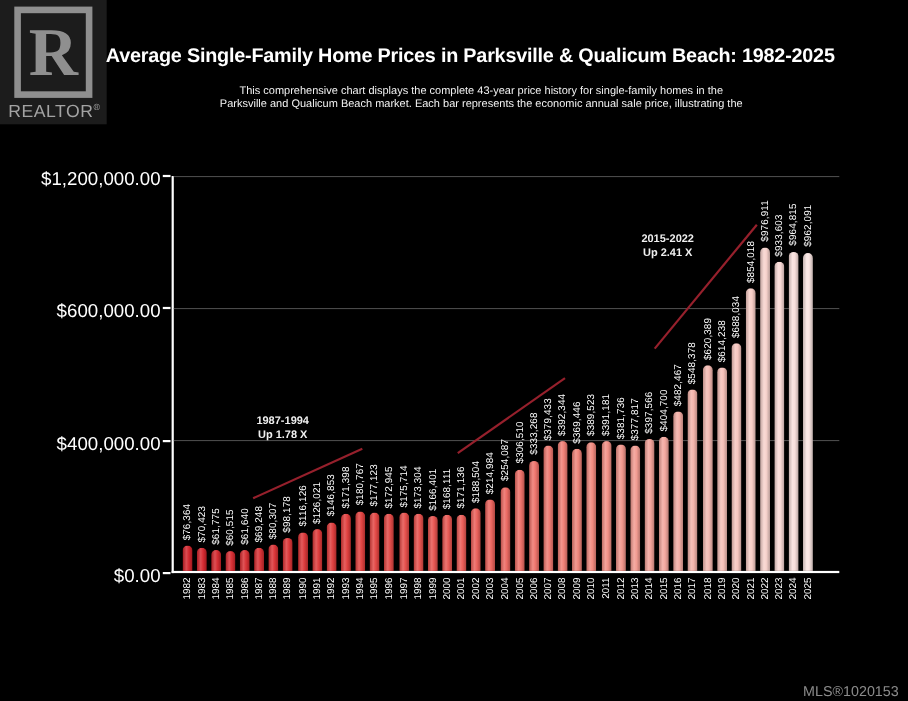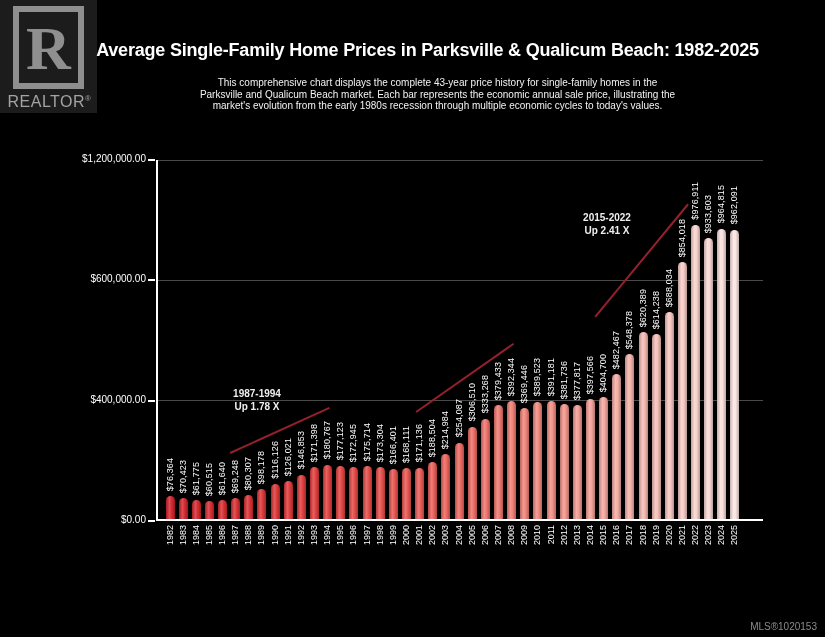--- a/index.html
+++ b/index.html
@@ -21,55 +21,54 @@
     font-size:18px; font-weight:800; letter-spacing:-0.2px; color:#fff; }
   .subtitle { position:absolute; left:60px; right:10px; top:77px; text-align:center;
     font-size:10px; line-height:11.5px; color:#f2f2f2; }
 
   
   .chart { position:absolute; inset:0; }
   .plot { position:absolute; left:156px; top:160px; width:607px; height:361px;
     border-left:2px solid #fff; border-bottom:2px solid #fff; }
   .gridline { position:absolute; left:0; width:100%; height:1px; background:#4a4a4a; }
   .ytick-label { position:absolute; left:0; width:146px; text-align:right;
-    font-size:10px; color:#fff; }
+    font-size:17px; color:#fff; }
   .ytick-mark { position:absolute; width:7px; height:2px; background:#fff; }
 
   .bar { position:absolute; bottom:0; width:9px; border-radius:4.5px 4.5px 0 0;
     background-image:linear-gradient(90deg, rgba(0,0,0,.22) 0%, rgba(255,255,255,.20) 38%,
       rgba(255,255,255,.05) 62%, rgba(0,0,0,.25) 100%); }
 
   .vtext { position:absolute; writing-mode:vertical-rl; transform:rotate(180deg);
     white-space:nowrap; color:#fff; }
   .bar-label { font-size:9px; letter-spacing:0.1px; }
   .year-label { font-size:9px; }
 
   .trend-line { position:absolute; height:1.5px; transform-origin:0 50%; }
   .annotation { position:absolute; width:110px; margin-left:-55px; text-align:center;
     font-size:10px; font-weight:600; line-height:13px; color:#efefef; }
 
-  .mls { position:absolute; right:8px; top:621px; font-size:10px; color:#8b8b8b; }
+  .mls { position:absolute; right:8px; top:621px; font-size:13px; color:#8b8b8b; }
 </style>
 </head>
 <body>
 
 <div id="page">
 
   <div class="logo">
     <div class="logo-frame">
       <span class="logo-r">R</span>
     </div>
     <div class="logo-text"><span>REALTOR</span><sup>®</sup></div>
   </div>
 
   <div class="title">Average Single-Family Home Prices in Parksville &amp; Qualicum Beach: 1982-2025</div>
   <div class="subtitle">
     <div>This comprehensive chart displays the complete 43-year price history for single-family homes in the</div>
     <div>Parksville and Qualicum Beach market. Each bar represents the economic annual sale price, illustrating the</div>
-    <div>market's evolution from the early 1980s recession through multiple economic cycles to today's values.</div>
   </div>
 
   <div class="chart">
     <div class="plot">
         <div class="gridline" style="top: -0.5px;"></div>
         <div class="gridline" style="top: 119.833px;"></div>
         <div class="gridline" style="top: 240.167px;"></div>
         <div class="bar" style="left: 7.5px; height: 22.9728px; background-color: rgb(210, 31, 39);"></div>
         <div class="vtext bar-label" style="left: 6.5px; bottom: 27.9728px;">$76,364</div>
         <div class="vtext year-label" style="left: 6.5px; top: 365px;">1982</div>
@@ -195,21 +194,21 @@
         <div class="vtext year-label" style="left: 532.08px; top: 365px;">2022</div>
         <div class="bar" style="left: 546.22px; height: 280.859px; background-color: rgb(248, 215, 211);"></div>
         <div class="vtext bar-label" style="left: 545.22px; bottom: 285.859px;">$933,603</div>
         <div class="vtext year-label" style="left: 545.22px; top: 365px;">2023</div>
         <div class="bar" style="left: 559.359px; height: 290.249px; background-color: rgb(249, 222, 218);"></div>
         <div class="vtext bar-label" style="left: 558.359px; bottom: 295.249px;">$964,815</div>
         <div class="vtext year-label" style="left: 558.359px; top: 365px;">2024</div>
         <div class="bar" style="left: 572.499px; height: 289.429px; background-color: rgb(250, 228, 225);"></div>
         <div class="vtext bar-label" style="left: 571.499px; bottom: 294.429px;">$962,091</div>
         <div class="vtext year-label" style="left: 571.499px; top: 365px;">2025</div>
-        <div class="annotation" style="left: 99px; top: 227px;">
+        <div class="annotation" style="left: 99px; top: 216px;">
           <div>1987-1994</div>
           <div>Up 1.78 X</div>
         </div>
         <div class="trend-line" style="left: 72px; top: 292.25px; width: 109px; background: rgb(150, 32, 44); transform: rotate(-24.4deg);"></div>
         <div class="trend-line" style="left: 258px; top: 251.25px; width: 118.5px; background: rgb(150, 32, 44); transform: rotate(-35deg);"></div>
         <div class="annotation" style="left: 449px; top: 51px;">
           <div>2015-2022</div>
           <div>Up 2.41 X</div>
         </div>
         <div class="trend-line" style="left: 437px; top: 156.25px; width: 146.3px; background: rgb(150, 32, 44); transform: rotate(-50.5deg);"></div>

